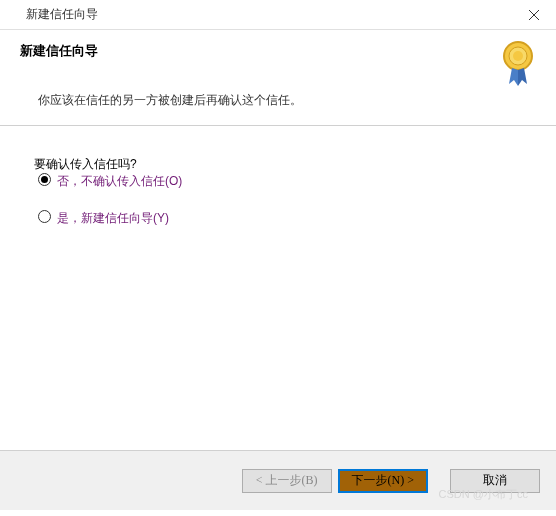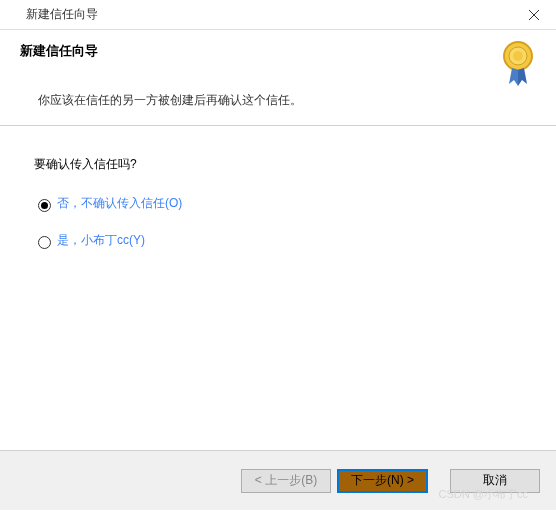--- a/index.html
+++ b/index.html
@@ -64,32 +64,31 @@
       top: 10px;
     }
     .content {
       padding: 30px 34px;
       background: #fff;
       height: 324px;
     }
     .question {
       font-size: 12px;
       color: #000;
-      margin-bottom: 22px;
     }
     .radio-group {
       padding-left: 4px;
     }
     .radio-option {
       display: flex;
-      align-items: flex-end;
+      align-items: flex-start;
       margin-bottom: 20px;
       cursor: pointer;
       font-size: 12px;
-      color: #3b82f6;
+      color: #701a75;
     }
     .radio-circle {
       width: 13px;
       height: 13px;
       border-radius: 50%;
       border: 1px solid #333;
       margin-right: 6px;
       display: inline-flex;
       align-items: center;
       justify-content: center;
@@ -112,21 +111,21 @@
       gap: 6px;
     }
     .btn {
       min-width: 90px;
       height: 24px;
       font-size: 12px;
       background: #e1e1e1;
       border: 1px solid #adadad;
       cursor: pointer;
       padding: 0 12px;
-      font-family: Liberation Sans, sans-serif;
+      font-family: Liberation Serif, serif;
       text-align: center;
     }
     .btn:disabled {
       color: #888;
       cursor: default;
     }
     .btn.primary {
       border: 2px solid #0078d7;
       background: #a16207;
     }
@@ -171,21 +170,21 @@
 
 <div class="content">
   <div class="question">要确认传入信任吗?</div>
   <div class="radio-group">
     <label class="radio-option">
       <span class="radio-circle checked"></span>
       <span>否，不确认传入信任(O)</span>
     </label>
     <label class="radio-option">
       <span class="radio-circle"></span>
-      <span>是，小布丁cc(Y)</span>
+      <span>是，新建信任向导(Y)</span>
     </label>
   </div>
 </div>
 
 <div class="footer">
   <button class="btn" disabled="">&lt; 上一步(B)</button>
   <button class="btn primary">下一步(N) &gt;</button>
   <button class="btn btn-cancel">取消</button>
 </div>
 

